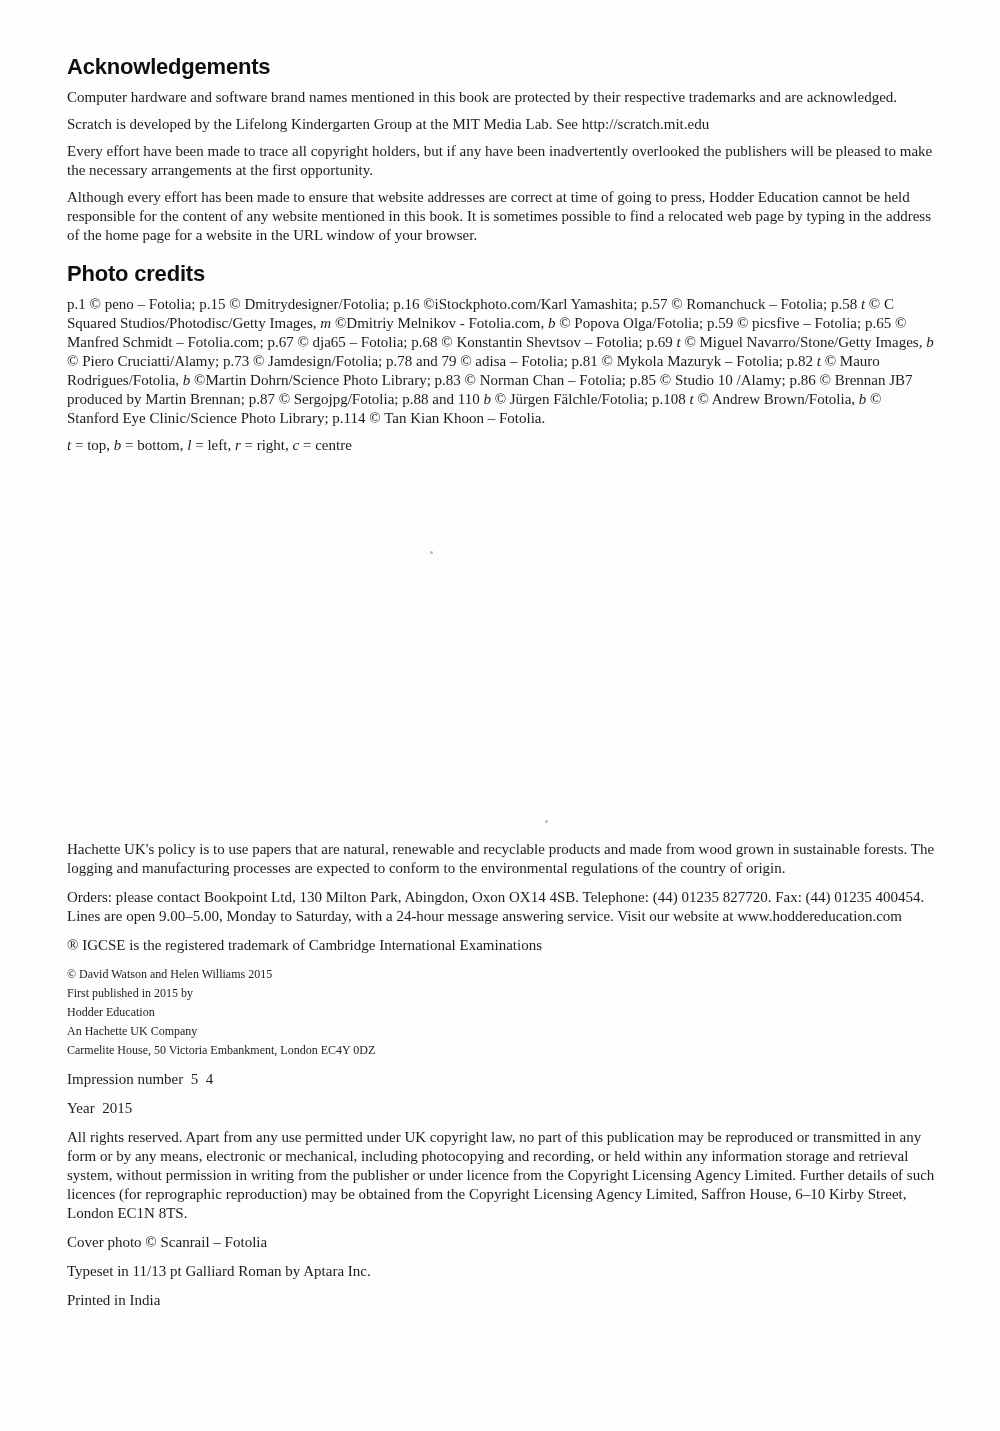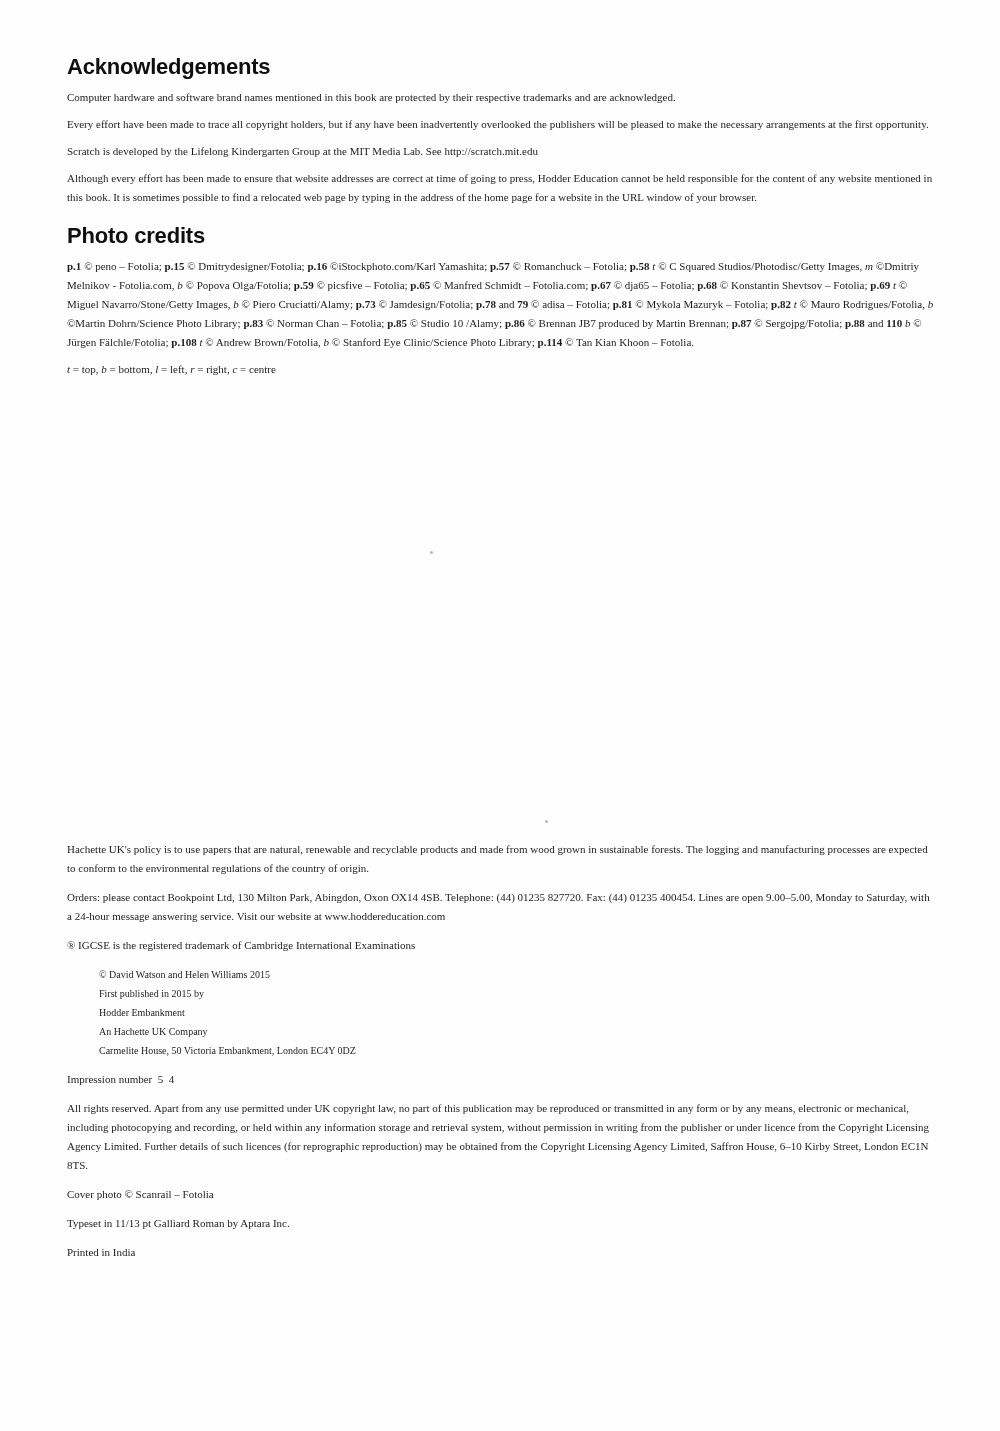--- a/index.html
+++ b/index.html
@@ -28,82 +28,82 @@
     font-weight: 700;
     font-size: 22px;
     line-height: 25px;
     letter-spacing: -0.2px;
     color: #0f0f0f;
     margin: 0 0 9px 0;
   }
   h1.second { margin-top: 16px; }
   p {
     margin: 0 0 8px 0;
-    font-size: 11px;
+    font-size: 15px;
     line-height: 19px;
     text-align: left;
   }
   .pub-line {
-    font-size: 10px;
+    font-size: 12px;
     line-height: 19px;
-    margin-left: 32px;
   }
   .gap-after { margin-bottom: 10px; }
   .pre { white-space: pre-wrap; }
-  .b { font-weight: bold; }
+  .b { font-weight: normal; }
   .i { font-style: italic; }
   .bold-line { font-weight: bold; }
   .speck {
     position: absolute;
     background: #b9b9b4;
     border-radius: 50%;
     width: 3px;
     height: 3px;
   }
 </style>
 </head>
 <body>
 
 <div class="page">
 
   <div class="block top-block">
     <h1>Acknowledgements</h1>
 
     <p>Computer hardware and software brand names mentioned in this book are protected by their respective trademarks and are acknowledged.</p>
 
+    <p>Scratch is developed by the Lifelong Kindergarten Group at the MIT Media Lab. See http://scratch.mit.edu</p>
+
     <p>Every effort have been made to trace all copyright holders, but if any have been inadvertently overlooked the publishers will be pleased to make the necessary arrangements at the first opportunity.</p>
-
-    <p>Scratch is developed by the Lifelong Kindergarten Group at the MIT Media Lab. See http://scratch.mit.edu</p>
 
     <p>Although every effort has been made to ensure that website addresses are correct at time of going to press, Hodder Education cannot be held responsible for the content of any website mentioned in this book. It is sometimes possible to find a relocated web page by typing in the address of the home page for a website in the URL window of your browser.</p>
 
     <h1 class="second">Photo credits</h1>
 
     <p><span class="b">p.1</span><span> © peno – Fotolia; </span><span class="b">p.15</span><span> © Dmitrydesigner/Fotolia; </span><span class="b">p.16</span><span> ©iStockphoto.com/Karl Yamashita; </span><span class="b">p.57</span><span> © Romanchuck – Fotolia; </span><span class="b">p.58</span><span> </span><span class="i">t</span><span> © C Squared Studios/Photodisc/Getty Images, </span><span class="i">m</span><span> ©Dmitriy Melnikov - Fotolia.com, </span><span class="i">b</span><span> © Popova Olga/Fotolia; </span><span class="b">p.59</span><span> © picsfive – Fotolia; </span><span class="b">p.65</span><span> © Manfred Schmidt – Fotolia.com; </span><span class="b">p.67</span><span> © dja65 – Fotolia; </span><span class="b">p.68</span><span> © Konstantin Shevtsov – Fotolia; </span><span class="b">p.69</span><span> </span><span class="i">t</span><span> © Miguel Navarro/Stone/Getty Images, </span><span class="i">b</span><span> © Piero Cruciatti/Alamy; </span><span class="b">p.73</span><span> © Jamdesign/Fotolia; </span><span class="b">p.78</span><span> and </span><span class="b">79</span><span> © adisa – Fotolia; </span><span class="b">p.81</span><span> © Mykola Mazuryk – Fotolia; </span><span class="b">p.82</span><span> </span><span class="i">t</span><span> © Mauro Rodrigues/Fotolia, </span><span class="i">b</span><span> ©Martin Dohrn/Science Photo Library; </span><span class="b">p.83</span><span> © Norman Chan – Fotolia; </span><span class="b">p.85</span><span> © Studio 10 /Alamy; </span><span class="b">p.86</span><span> © Brennan JB7 produced by Martin Brennan; </span><span class="b">p.87</span><span> © Sergojpg/Fotolia; </span><span class="b">p.88</span><span> and </span><span class="b">110</span><span> </span><span class="i">b</span><span> © Jürgen Fälchle/Fotolia; </span><span class="b">p.108</span><span> </span><span class="i">t</span><span> © Andrew Brown/Fotolia, </span><span class="i">b</span><span> © Stanford Eye Clinic/Science Photo Library; </span><span class="b">p.114</span><span> © Tan Kian Khoon – Fotolia.</span></p>
 
     <p><span class="i">t</span><span> = top, </span><span class="i">b</span><span> = bottom, </span><span class="i">l</span><span> = left, </span><span class="i">r</span><span> = right, </span><span class="i">c</span><span> = centre</span></p>
   </div>
 
   <div class="block bottom-block">
     <p class="gap-after">Hachette UK's policy is to use papers that are natural, renewable and recyclable products and made from wood grown in sustainable forests. The logging and manufacturing processes are expected to conform to the environmental regulations of the country of origin.</p>
 
     <p class="gap-after">Orders: please contact Bookpoint Ltd, 130 Milton Park, Abingdon, Oxon OX14 4SB. Telephone: (44) 01235 827720. Fax: (44) 01235 400454. Lines are open 9.00–5.00, Monday to Saturday, with a 24-hour message answering service. Visit our website at www.hoddereducation.com</p>
 
     <p class="gap-after">® IGCSE is the registered trademark of Cambridge International Examinations</p>
 
     <div style="margin-bottom:10px;">
       <div class="pub-line">© David Watson and Helen Williams 2015</div>
       <div class="pub-line">First published in 2015 by</div>
-      <div class="pub-line">Hodder Embankment</div>
+      <div class="pub-line">Hodder Education</div>
       <div class="pub-line">An Hachette UK Company</div>
       <div class="pub-line">Carmelite House, 50 Victoria Embankment, London EC4Y 0DZ</div>
     </div>
 
     <p class="pre gap-after">Impression number  5  4</p>
 
+    <p class="pre gap-after">Year  2015</p>
 
     <p class="gap-after">All rights reserved. Apart from any use permitted under UK copyright law, no part of this publication may be reproduced or transmitted in any form or by any means, electronic or mechanical, including photocopying and recording, or held within any information storage and retrieval system, without permission in writing from the publisher or under licence from the Copyright Licensing Agency Limited. Further details of such licences (for reprographic reproduction) may be obtained from the Copyright Licensing Agency Limited, Saffron House, 6–10 Kirby Street, London EC1N 8TS.</p>
 
     <p class="gap-after">Cover photo © Scanrail – Fotolia</p>
 
     <p class="gap-after">Typeset in 11/13 pt Galliard Roman by Aptara Inc.</p>
 
     <p class="gap-after">Printed in India</p>
 
 

